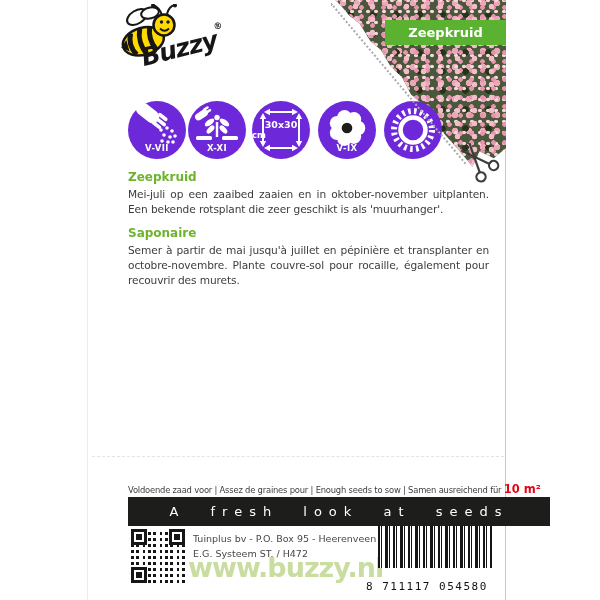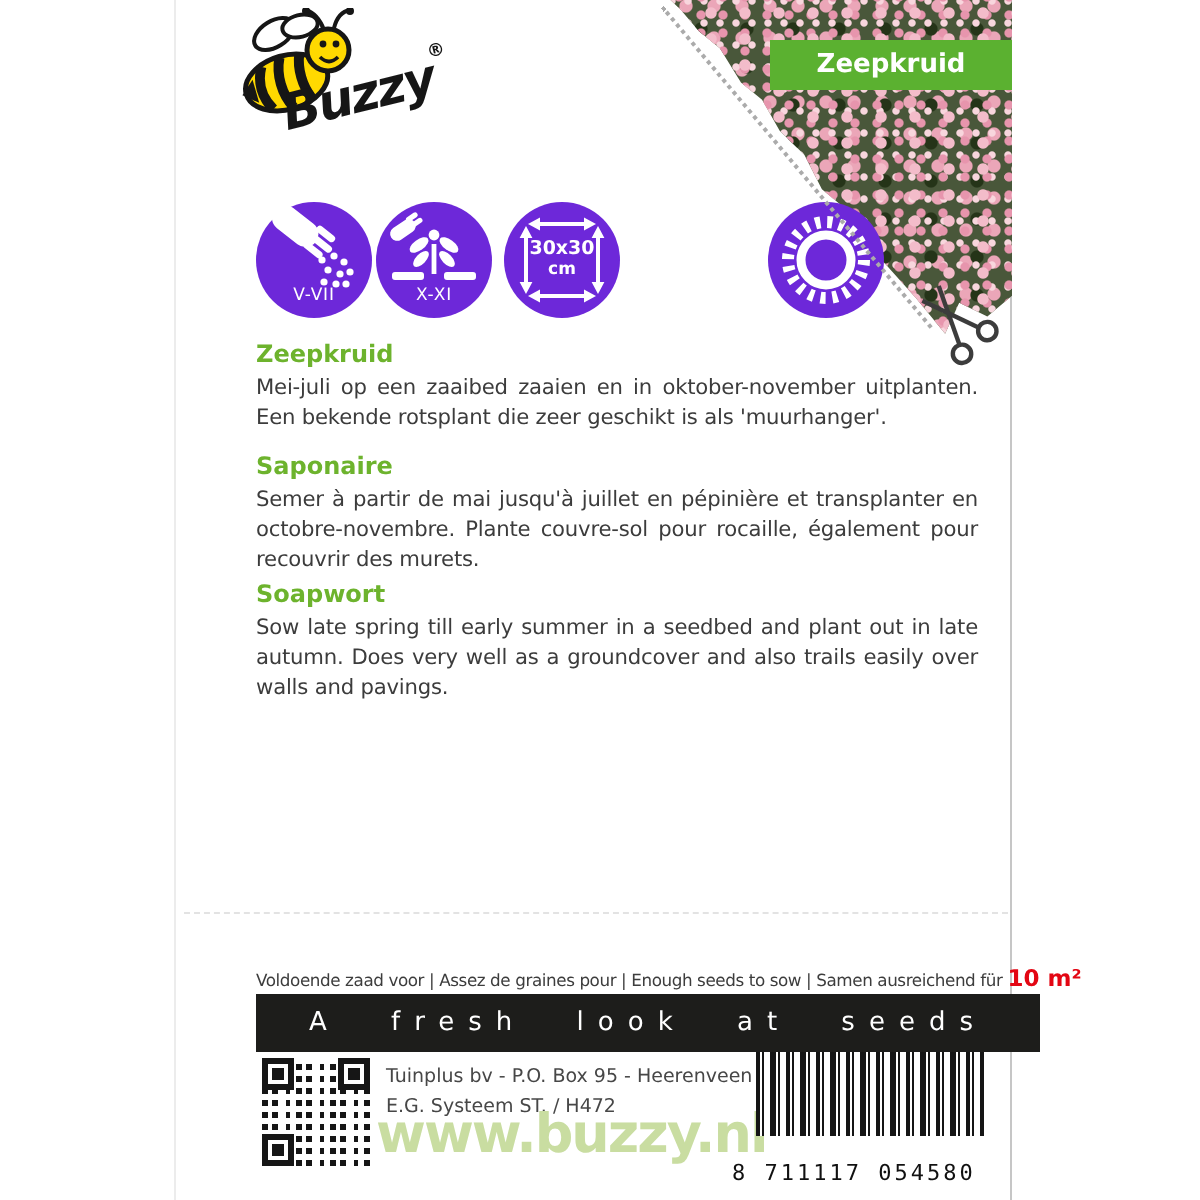--- a/index.html
+++ b/index.html
@@ -38,38 +38,38 @@
   .logo-text sup{font-size:9px;font-style:normal;vertical-align:18px;letter-spacing:0;}
 
   
   .scissors{position:absolute;left:452px;top:134px;width:50px;height:50px;z-index:4;
     transform:rotate(-132deg);}
 
   
   .icon{position:absolute;top:101px;width:58px;height:58px;border-radius:50%;background:#6d28d9;z-index:2;}
   .icon svg{position:absolute;left:0;top:0;}
   .icon-label{position:absolute;bottom:6px;left:0;width:100%;text-align:center;color:#fff;
-    font-size:8.5px;font-weight:normal;letter-spacing:.4px;}
+    font-size:8.5px;font-weight:bold;letter-spacing:.4px;}
   .i1{left:128px;} .i2{left:188px;} .i3{left:252px;} .i4{left:318px;} .i5{left:384px;}
   .sp-t1{position:absolute;top:18px;left:0;width:100%;text-align:center;color:#fff;font-size:9.5px;font-weight:bold;}
-  .sp-t2{position:absolute;top:29px;left:0;width:100%;text-align:center;color:#fff;font-size:8.5px;font-weight:bold;}
+  .sp-t2{position:absolute;top:29px;left:0;width:100%;color:#fff;font-size:8.5px;font-weight:bold;}
 
   
   .section{position:absolute;left:128px;width:361px;z-index:2;}
   .section h3{margin:0 0 3px 0;font-size:12px;font-weight:bold;color:#6db32d;}
   .section p{margin:0;font-size:10.6px;line-height:14.9px;text-align:justify;color:#3c3c3c;letter-spacing:-.1px;}
   .s-nl{top:170px;} .s-fr{top:226px;} .s-en{top:290px;} .s-de{top:345px;}
 
   .perennial{position:absolute;left:128px;top:460px;width:369px;font-size:13px;font-weight:bold;
     color:#6db32d;z-index:2;letter-spacing:.2px;}
   .seedsline{position:absolute;left:128px;top:482px;width:372px;font-size:8.4px;color:#3d3d3d;
     white-space:nowrap;letter-spacing:-.2px;z-index:2;}
   .seedsline .qty{color:#e30613;font-weight:bold;font-size:11.5px;letter-spacing:0;}
 
-  .slogan-bar{position:absolute;left:128px;top:497px;width:392px;height:29px;background:#1d1d1b;z-index:2;
+  .slogan-bar{position:absolute;left:128px;top:497px;width:422px;height:29px;background:#1d1d1b;z-index:2;
     display:flex;align-items:center;justify-content:center;color:#fff;font-size:13px;
     letter-spacing:7px;word-spacing:14px;white-space:nowrap;overflow:hidden;}
 
   
   .qr{position:absolute;left:131px;top:529px;width:54px;height:54px;background:#fff;z-index:2;
     background-image:
       repeating-linear-gradient(0deg,rgba(255,255,255,0) 0 3px,#fff 3px 6px),
       repeating-linear-gradient(90deg,#161616 0 3px,#fff 3px 5px,#161616 5px 8px,#fff 8px 12px,#161616 12px 14px,#fff 14px 17px);}
   .finder{position:absolute;width:10px;height:10px;border:3px solid #161616;background:#fff;}
   .finder .core{position:absolute;left:2px;top:2px;width:6px;height:6px;background:#161616;}
@@ -195,39 +195,51 @@
         <polygon points="11,12 7.8,18 14.2,18"></polygon>
           <polygon points="11,46 7.8,40 14.2,40"></polygon>
         <polygon points="47,12 43.8,18 50.2,18"></polygon>
           <polygon points="47,46 43.8,40 50.2,40"></polygon>
       </g>
     </svg>
     <span class="sp-t1">30x30</span>
     <span class="sp-t2">cm</span>
   </div>
 
+  <div class="icon i4">
+    <svg width="58" height="58" viewBox="0 0 58 58">
+      <g fill="#ffffff">
+        <circle cx="40" cy="27" r="7.3"></circle>
+          <circle cx="35.9" cy="35.6" r="7.3"></circle>
+        <circle cx="26.5" cy="37.7" r="7.3"></circle>
+          <circle cx="19.1" cy="31.8" r="7.3"></circle>
+        <circle cx="19.1" cy="22.2" r="7.3"></circle>
+          <circle cx="26.5" cy="16.3" r="7.3"></circle>
+        <circle cx="35.9" cy="18.4" r="7.3"></circle>
+          <circle cx="29" cy="27" r="10"></circle>
+      </g>
+      <circle cx="29" cy="27" r="5.3" fill="#1d1d1b"></circle>
+    </svg>
+    <span class="icon-label">V-IX</span>
+  </div>
 
   <div class="icon i5">
     <svg width="58" height="58" viewBox="0 0 58 58">
       <circle cx="29" cy="29" r="12.5" stroke="#ffffff" stroke-width="4.5" fill="none"></circle>
       <circle cx="29" cy="29" r="19" stroke="#ffffff" stroke-width="6" fill="none" stroke-dasharray="2.6 3.4"></circle>
     </svg>
   </div>
 
   <div class="section s-nl">
     <h3>Zeepkruid</h3>
     <p>Mei-juli op een zaaibed zaaien en in oktober-november uitplanten. Een bekende rotsplant die zeer geschikt is als 'muurhanger'.</p>
   </div>
   <div class="section s-fr">
     <h3>Saponaire</h3>
     <p>Semer à partir de mai jusqu'à juillet en pépinière et transplanter en octobre-novembre. Plante couvre-sol pour rocaille, également pour recouvrir des murets.</p>
-  </div>
-  <div class="section s-en">
-    <h3>Soapwort</h3>
-    <p>Sow late spring till early summer in a seedbed and plant out in late autumn. Does very well as a groundcover and also trails easily over walls and pavings.</p>
   </div>
   <div class="section s-de">
   </div>
 
 
   <div class="seedsline">
     <span>Voldoende zaad voor | Assez de graines pour | Enough seeds to sow | Samen ausreichend für </span><span class="qty">10 m²</span>
   </div>
 
   <div class="slogan-bar">

